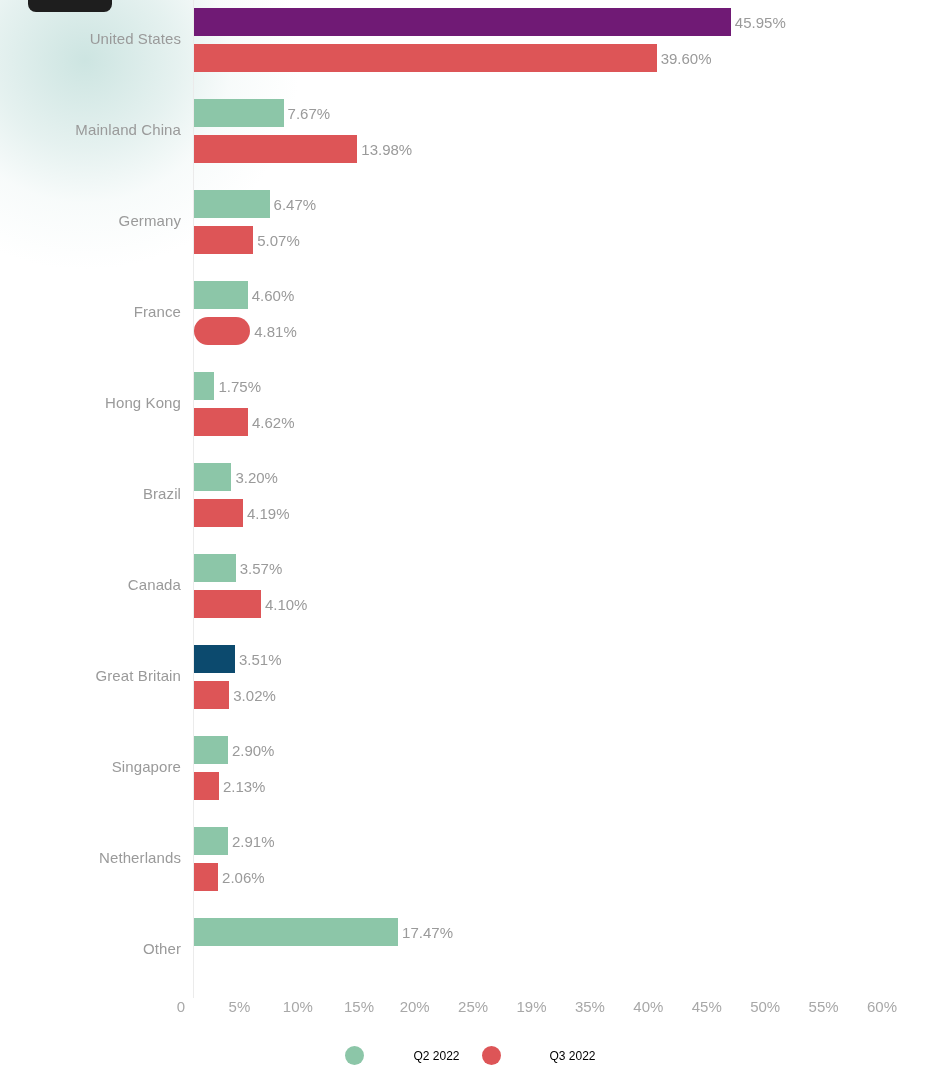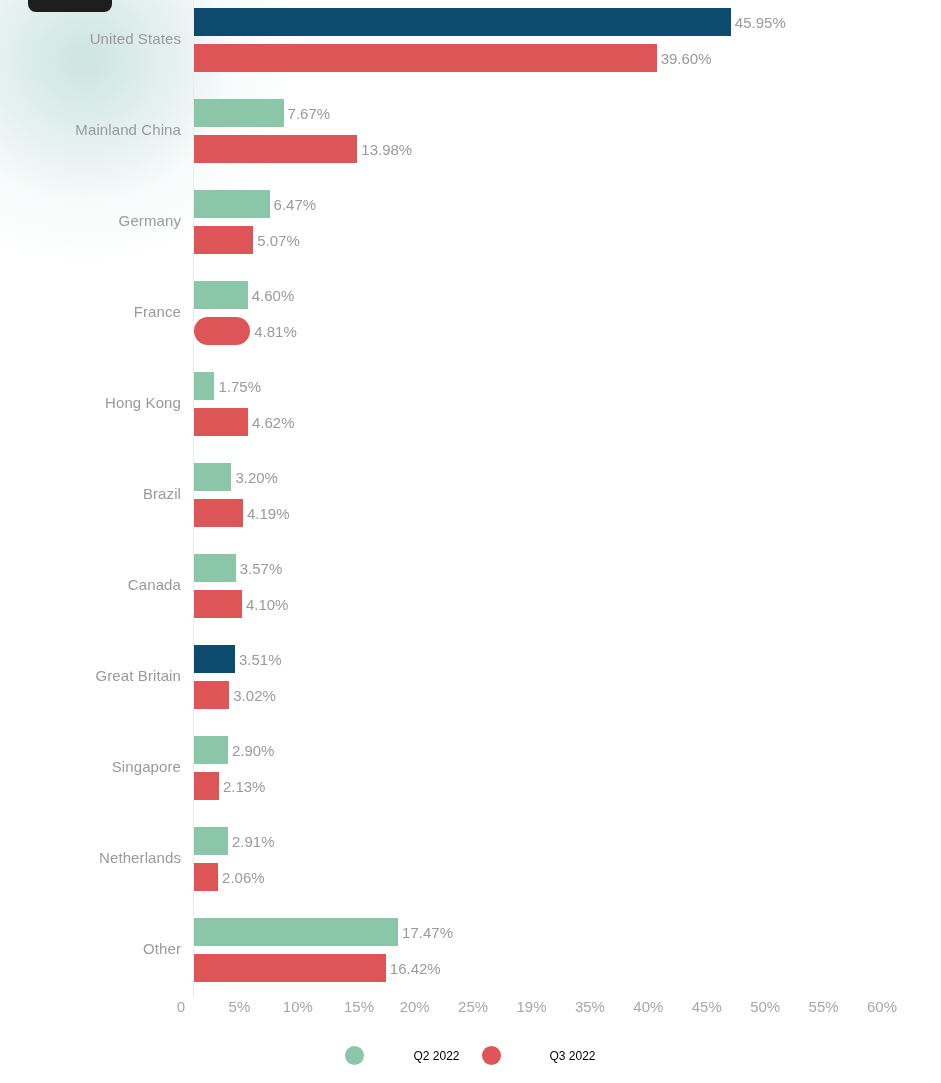--- a/index.html
+++ b/index.html
@@ -160,21 +160,21 @@
 <div id="chart-root">
 
   <div class="corner-glow"></div>
   <div class="top-badge"></div>
 
   <div class="plot">
     <div class="axis-line"></div>
     <div class="rows" id="rows">
         <div class="row">
           <div class="cat-label">United States</div>
-          <div class="bar q2" style="width: 536.849px; background: #0c4a6e;">
+          <div class="bar q2" style="width: 536.849px; background: #701a75;">
             <span class="bar-value">45.95%</span>
           </div>
           <div class="bar q3" style="width: 462.66px; background: rgb(221, 85, 87);">
             <span class="bar-value">39.60%</span>
           </div>
         </div>
         <div class="row">
           <div class="cat-label">Mainland China</div>
           <div class="bar q2" style="width: 89.6112px; background: rgb(140, 198, 168);">
             <span class="bar-value">7.67%</span>
@@ -217,21 +217,21 @@
           </div>
           <div class="bar q3" style="width: 48.9532px; background: rgb(221, 85, 87);">
             <span class="bar-value">4.19%</span>
           </div>
         </div>
         <div class="row">
           <div class="cat-label">Canada</div>
           <div class="bar q2" style="width: 41.7095px; background: rgb(140, 198, 168);">
             <span class="bar-value">3.57%</span>
           </div>
-          <div class="bar q3" style="width: 47.9017px; background: rgb(221, 85, 87);">
+          <div class="bar q3" style="width: 47.9017px; background: rgb(221, 85, 87); padding-left: 19px;">
             <span class="bar-value">4.10%</span>
           </div>
         </div>
         <div class="row">
           <div class="cat-label">Great Britain</div>
           <div class="bar q2" style="width: 41.0085px; background: #0c4a6e;">
             <span class="bar-value">3.51%</span>
           </div>
           <div class="bar q3" style="width: 35.2837px; background: rgb(221, 85, 87);">
             <span class="bar-value">3.02%</span>
@@ -252,23 +252,20 @@
             <span class="bar-value">2.91%</span>
           </div>
           <div class="bar q3" style="width: 24.0677px; background: rgb(221, 85, 87);">
             <span class="bar-value">2.06%</span>
           </div>
         </div>
         <div class="row">
           <div class="cat-label">Other</div>
           <div class="bar q2" style="width: 204.108px; background: rgb(140, 198, 168);">
             <span class="bar-value">17.47%</span>
-          </div>
-          <div class="bar q3" style="width: 191.84px; background: rgb(221, 85, 87);">
-            <span class="bar-value">16.42%</span>
           </div>
         </div>
       </div>
   </div>
 
   <div class="xaxis" id="xaxis">
       <span class="xtick" style="left: 181px;">0</span>
       <span class="xtick" style="left: 239.417px;">5%</span>
       <span class="xtick" style="left: 297.833px;">10%</span>
       <span class="xtick" style="left: 359px;">15%</span>

